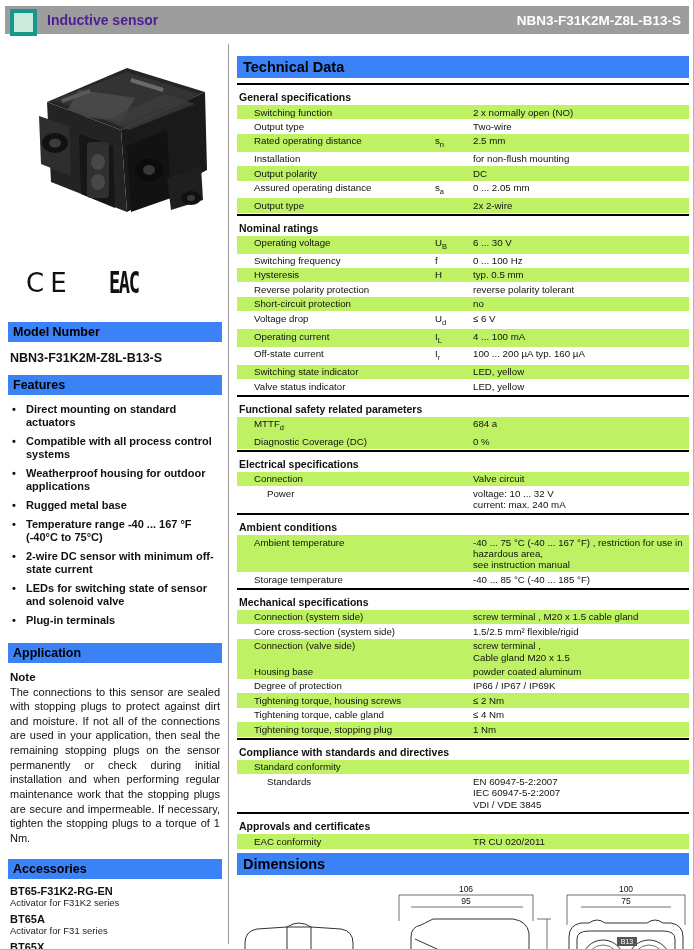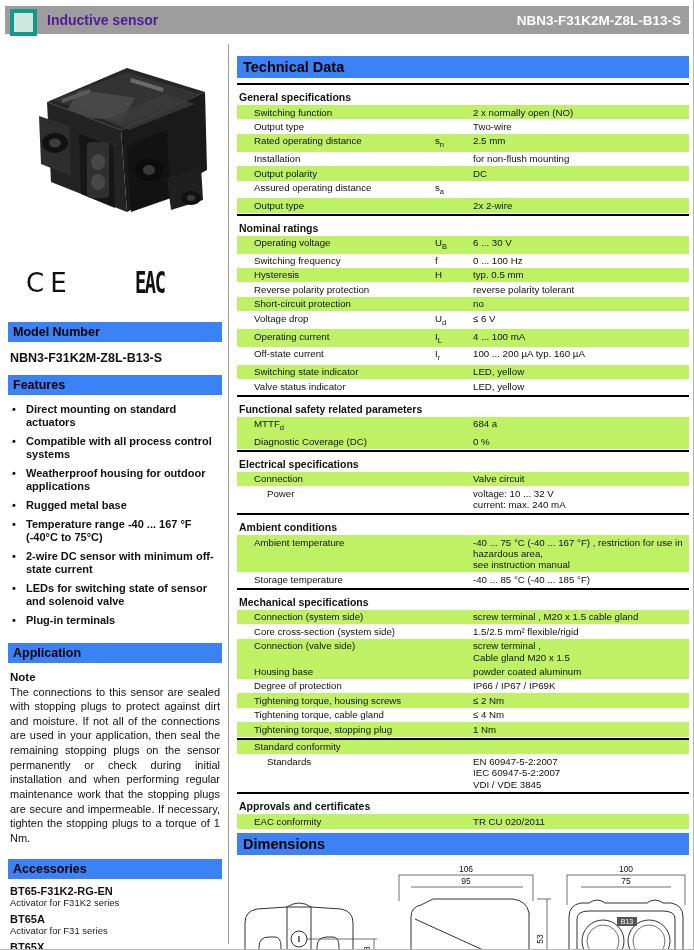--- a/index.html
+++ b/index.html
@@ -19,21 +19,21 @@
   
   .cols { position:absolute; left:5px; top:44px; width:684px; height:900px; display:flex; }
   .col-left { width:226px; padding:6px 6px 0 3px; }
   .col-right { flex:1; border-left:1px solid #9a9a9a; padding:12px 0 0 8px; }
 
   .bar { background:#3b82f6; font-weight:bold; font-size:12.5px; padding:3px 5px; color:#000; }
   .bar.big { font-size:14.5px; padding:3px 6px; }
 
   
   .photo-wrap { width:100%; height:208px; display:flex; align-items:flex-start; justify-content:center; }
-  .marks { display:flex; align-items:center; gap:62px; margin:8px 0 22px 18px; height:34px; }
+  .marks { display:flex; align-items:center; gap:36px; margin:8px 0 22px 18px; height:34px; }
   .ce { font-family:"DejaVu Sans",sans-serif; font-size:26px; letter-spacing:6px; font-weight:400; }
   .eac { font-family:"DejaVu Sans Mono",monospace; font-weight:bold; font-size:26px;
          transform:scale(0.72,1.15); transform-origin:left center; letter-spacing:-2px; }
   .model-value { font-weight:bold; font-size:12.5px; padding:9px 2px 10px 2px; }
   .feat-list { list-style:none; padding:8px 2px 10px 4px; }
   .feat-list li { display:flex; font-weight:bold; font-size:11px; line-height:1.18; margin-bottom:6px; }
   .feat-list li .blt { width:14px; flex:0 0 14px; }
   .note-block { padding:8px 2px 14px 2px; }
   .note-title { font-weight:bold; font-size:11.5px; margin-bottom:2px; }
   .note-text { font-size:11px; line-height:1.33; text-align:justify; }
@@ -195,20 +195,21 @@
               <span class="t-val">for non-flush mounting</span>
             </div>
             <div class="t-row stripe">
               <span class="t-label">Output polarity</span>
               <span class="t-sym"></span>
               <span class="t-val">DC</span>
             </div>
             <div class="t-row">
               <span class="t-label">Assured operating distance</span>
               <span class="t-sym">s<sub>a</sub></span>
+              <span class="t-val">0 ... 2.05 mm</span>
             </div>
             <div class="t-row stripe">
               <span class="t-label">Output type</span>
               <span class="t-sym"></span>
               <span class="t-val">2x 2-wire</span>
             </div>
           </div>
           <div class="t-section">
             <div class="t-sec-title">Nominal ratings</div>
             <div class="t-row stripe">
@@ -341,20 +342,21 @@
               <span class="t-sym"></span>
               <span class="t-val">≤ 4 Nm</span>
             </div>
             <div class="t-row stripe">
               <span class="t-label">Tightening torque, stopping plug</span>
               <span class="t-sym"></span>
               <span class="t-val">1 Nm</span>
             </div>
           </div>
           <div class="t-section">
+            <div class="t-sec-title">Compliance with standards and directives</div>
             <div class="t-row stripe">
               <span class="t-label">Standard conformity</span>
               <span class="t-sym"></span>
               <span class="t-val"></span>
             </div>
             <div class="t-row ind1">
               <span class="t-label">Standards</span>
               <span class="t-sym"></span>
               <span class="t-val">EN 60947-5-2:2007
 IEC 60947-5-2:2007

